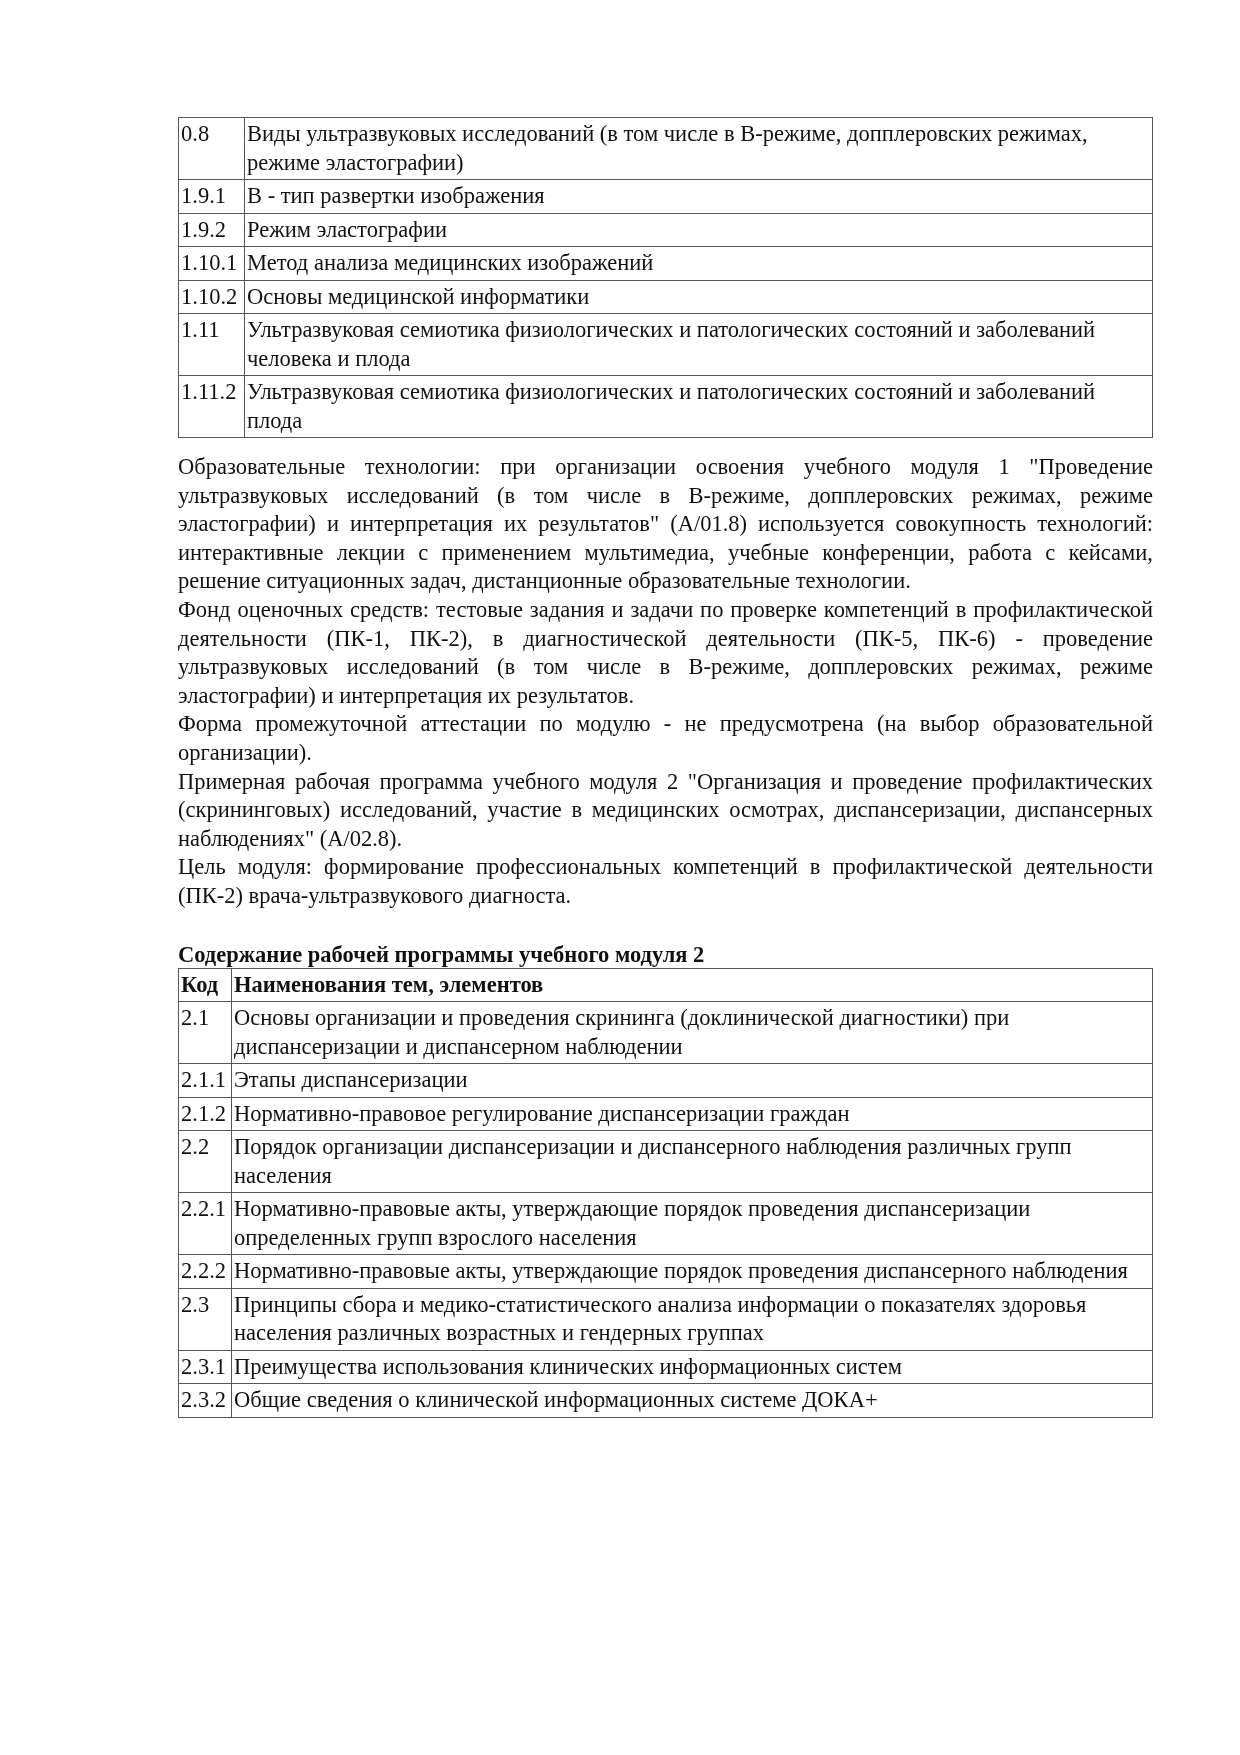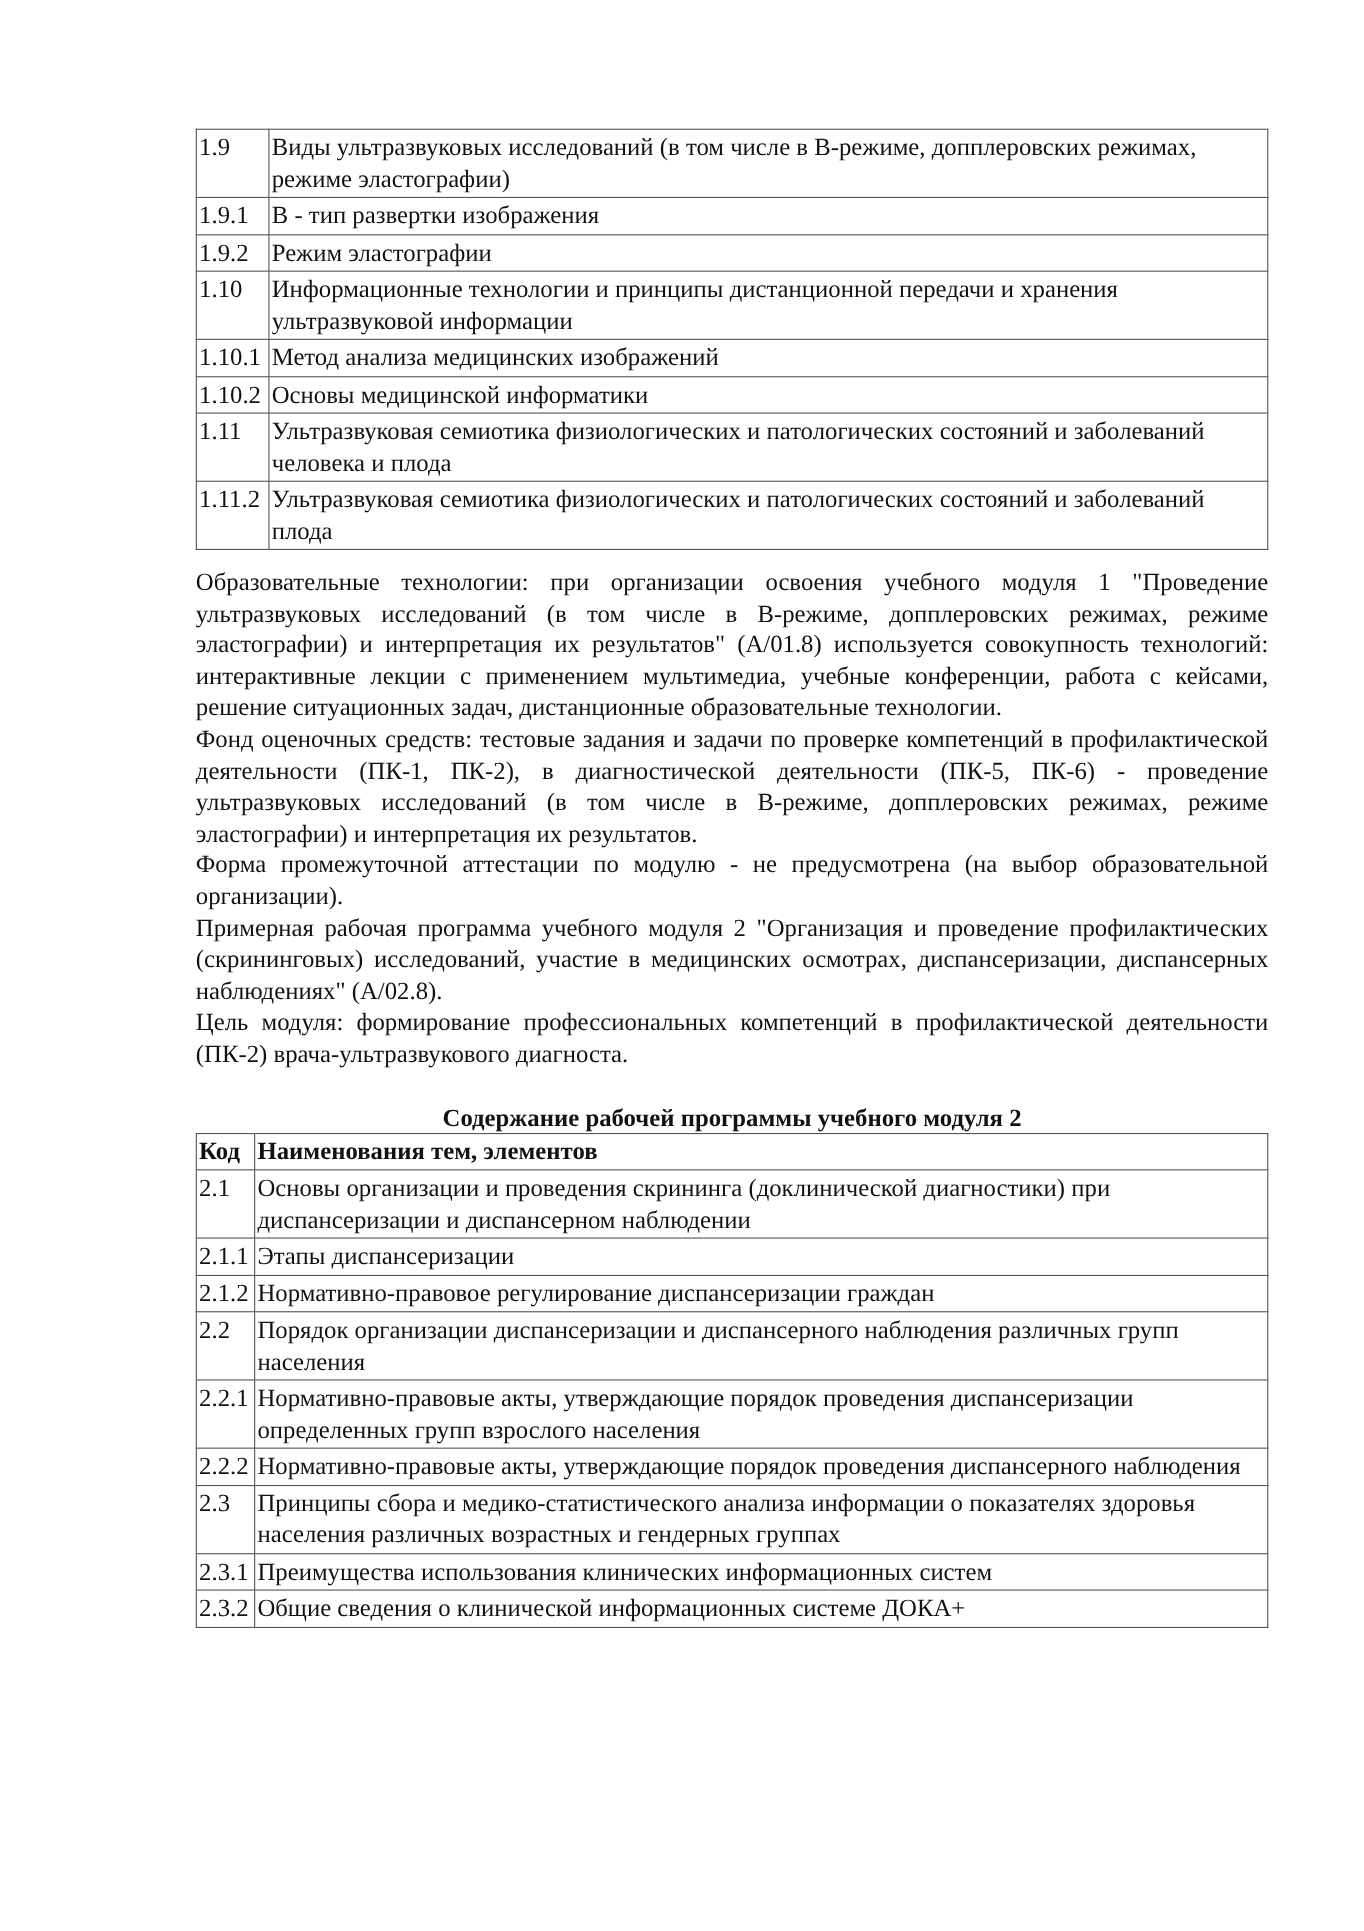--- a/index.html
+++ b/index.html
@@ -7,44 +7,40 @@
          font-family: "Liberation Serif", "DejaVu Serif", serif; color: #111; }
   .page { position: absolute; left: 178px; top: 117px; width: 975px; }
   table.doc { border-collapse: collapse; width: 975px; font-size: 22.5px; line-height: 28.5px; }
   table.doc td { border: 1.5px solid #555; vertical-align: top; padding: 2px 1px 2px 2px; }
   table.doc td.code { white-space: nowrap; }
   table.t1 td.code { width: 62px; }
   table.t2 td.code { width: 49px; }
   table.t2 tr.head td { font-weight: bold; margin-top: 16px; }
   .paras { margin-top: 15px; font-size: 22.5px; line-height: 28.6px; text-align: justify; }
   .paras p { margin: 0; }
-  .heading { margin-top: 31px; font-size: 22.5px; font-weight: bold; line-height: 26px; text-align: center; }
+  .heading { margin-top: 31px; font-size: 22.5px; font-weight: bold; line-height: 26px; }
 </style>
 </head>
 <body>
 
 <div class="page">
 
   <table class="doc t1">
     <tbody>
       <tr>
-        <td class="code">1.9</td>
+        <td class="code">0.8</td>
         <td>Виды ультразвуковых исследований (в том числе в В-режиме, допплеровских режимах, режиме эластографии)</td>
       </tr>
       <tr>
         <td class="code">1.9.1</td>
         <td>В - тип развертки изображения</td>
       </tr>
       <tr>
         <td class="code">1.9.2</td>
         <td>Режим эластографии</td>
-      </tr>
-      <tr>
-        <td class="code">1.10</td>
-        <td>Информационные технологии и принципы дистанционной передачи и хранения ультразвуковой информации</td>
       </tr>
       <tr>
         <td class="code">1.10.1</td>
         <td>Метод анализа медицинских изображений</td>
       </tr>
       <tr>
         <td class="code">1.10.2</td>
         <td>Основы медицинской информатики</td>
       </tr>
       <tr>

